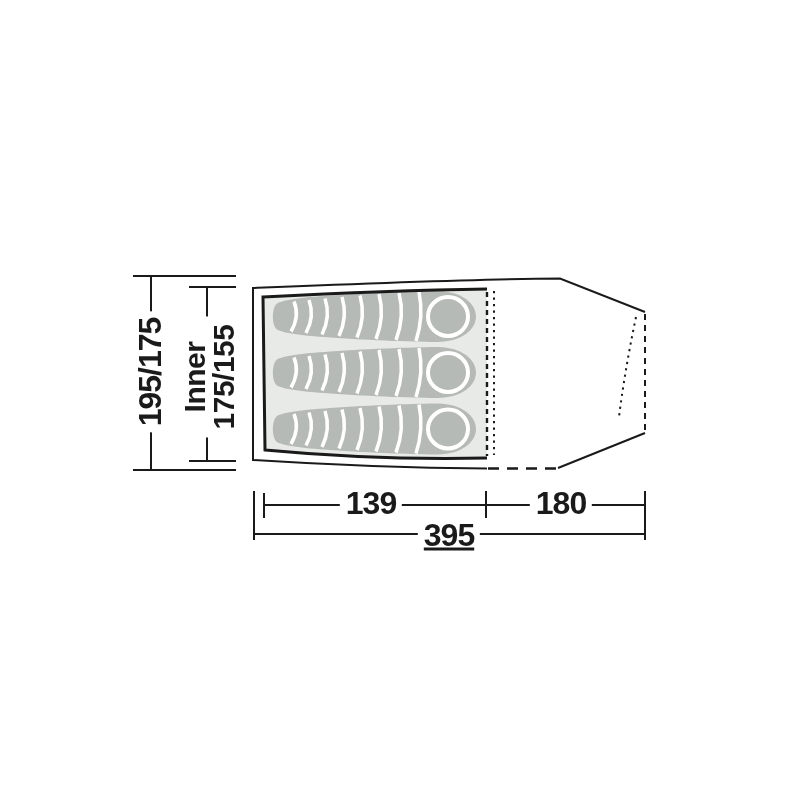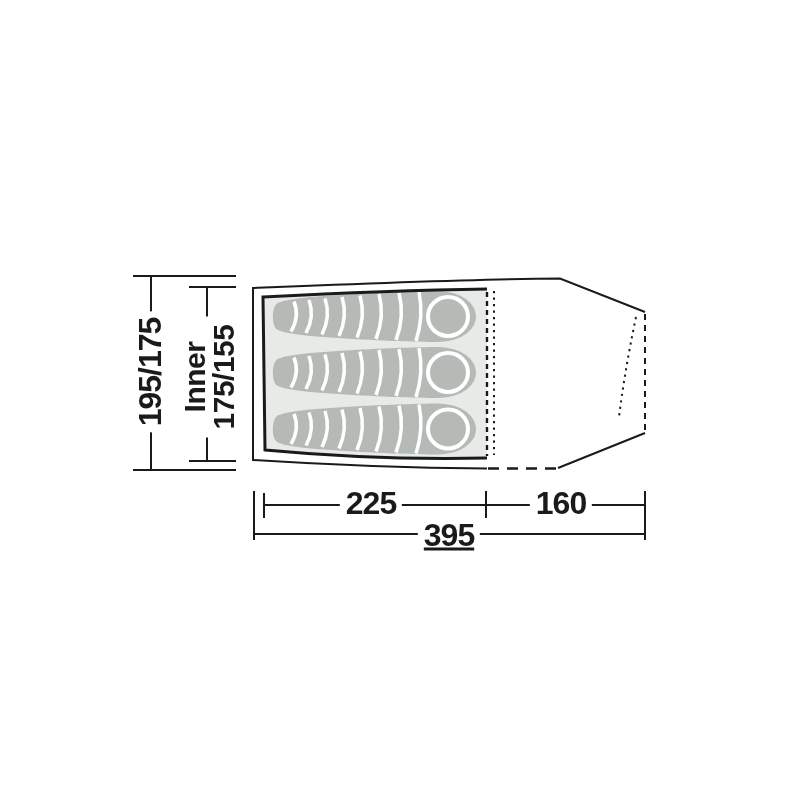--- a/index.html
+++ b/index.html
@@ -113,18 +113,18 @@
     </g>
   </svg>
 
   <div class="dim-label rot" style="left:150px;top:372px;">195/175</div>
 
   <div class="dim-label rot two-line" style="left:209px;top:377px;">
     <div>Inner</div>
     <div>175/155</div>
   </div>
 
-  <div class="dim-label" style="left:371px;top:503px;">225</div>
+  <div class="dim-label" style="left:371px;top:503px;">139</div>
 
-  <div class="dim-label" style="left:561px;top:503px;">160</div>
+  <div class="dim-label" style="left:561px;top:503px;">180</div>
 
   <div class="dim-label" style="left:449px;top:535px;text-decoration:underline;">395</div>
 </div>
 
 </body></html>

